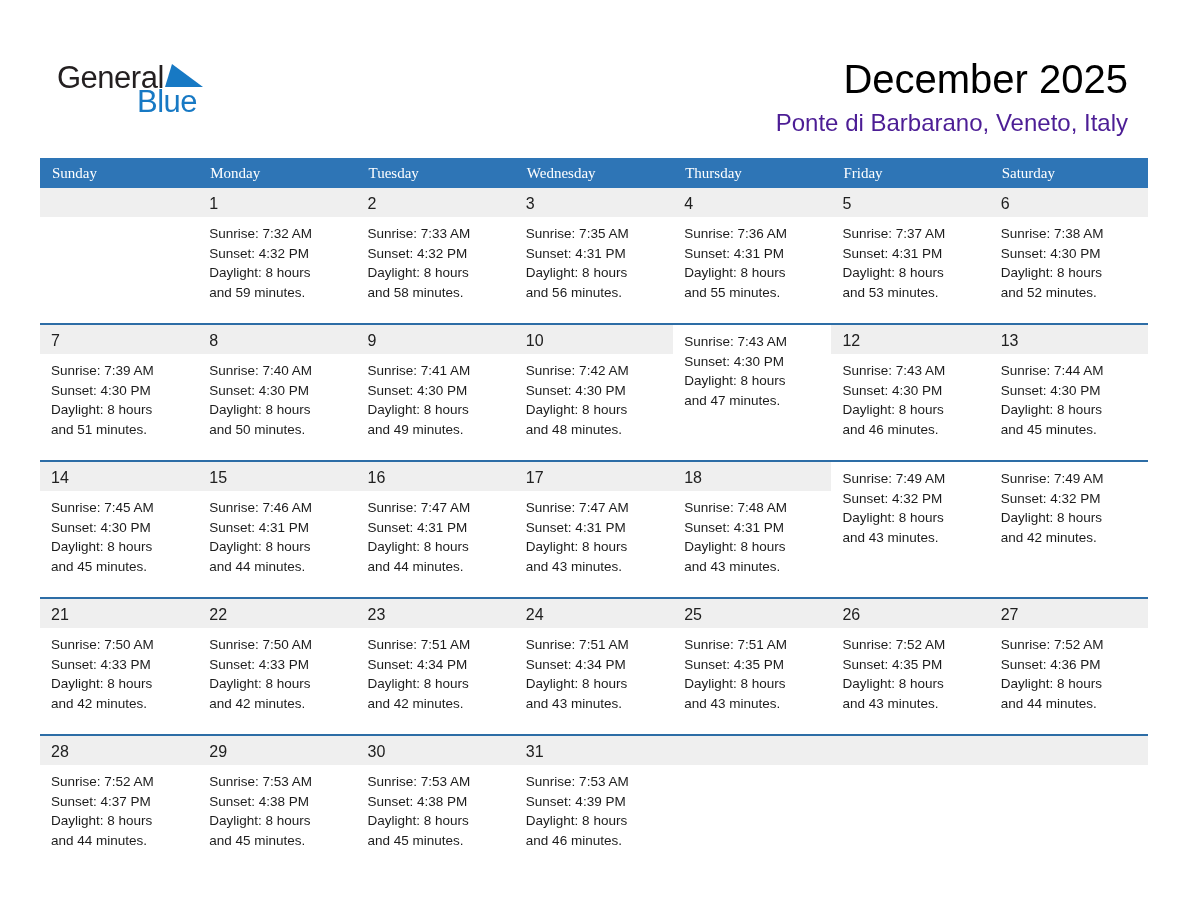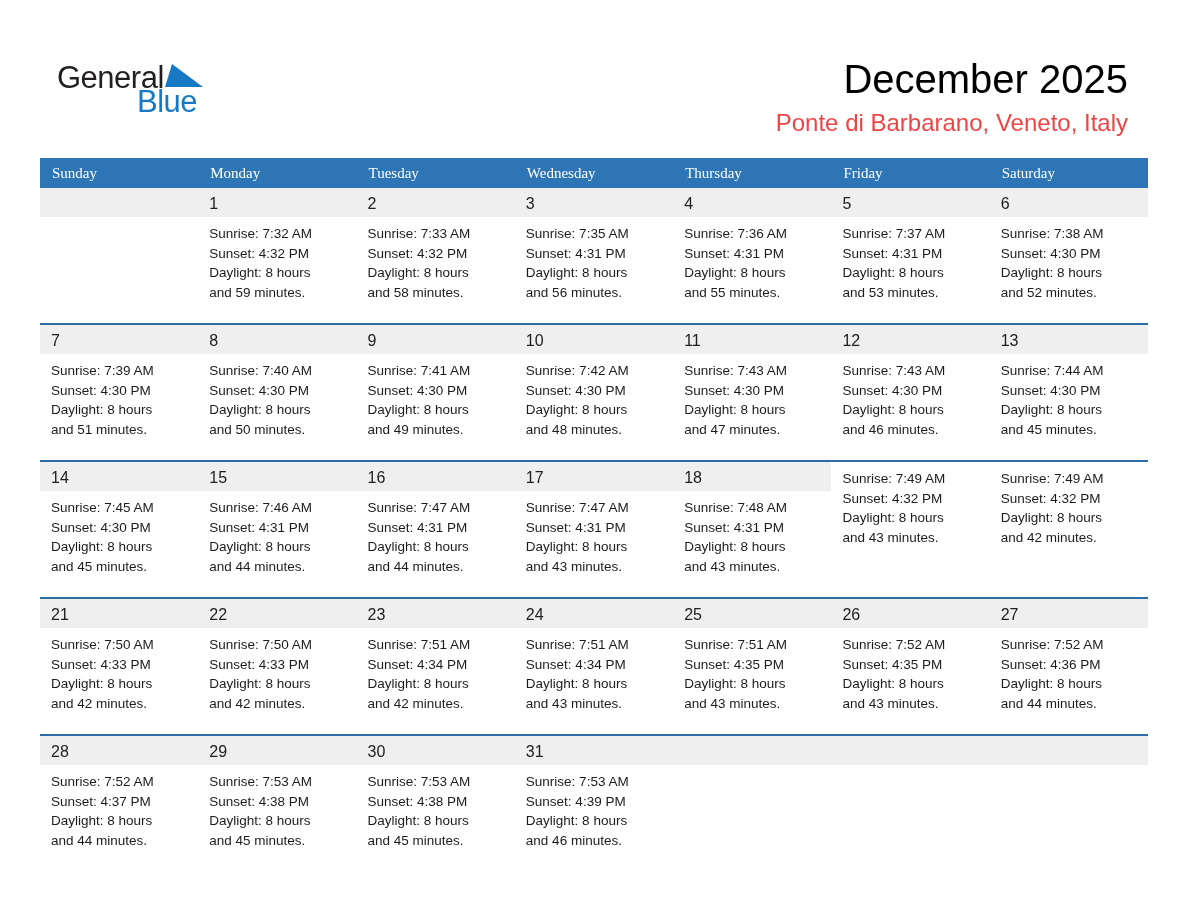--- a/index.html
+++ b/index.html
@@ -18,21 +18,21 @@
     -webkit-font-smoothing:antialiased;
   }
   .topbar{position:absolute;top:0;left:0;width:100%;height:158px;padding-left:24px;}
   .logo{position:absolute;left:57px;top:62px;}
   .logo-line1{display:flex;align-items:flex-start;}
   .logo-general{font-size:31px;color:#231f20;line-height:1;letter-spacing:-0.5px;}
   .logo-triangle{width:38px;height:23px;margin-left:1px;margin-top:2px;}
   .logo-blue{font-size:31px;color:var(--logo-blue);line-height:1;margin-top:-7px;margin-left:80px;letter-spacing:-0.5px;}
   .titles{position:absolute;right:60px;top:56px;text-align:right;}
   .title{font-size:40px;font-weight:400;color:#000;line-height:1.15;}
-  .subtitle{font-size:24px;font-weight:400;color:#ef4444;margin-top:7px;}
+  .subtitle{font-size:24px;font-weight:400;color:#4c1d95;margin-top:7px;}
   .calendar{position:absolute;left:40px;top:158px;width:1108px;}
   .weekdays{display:grid;grid-template-columns:repeat(7,1fr);background:var(--header-bg);height:30px;font-family:Liberation Serif, serif;}
   .wd{color:var(--header-text);font-size:15px;line-height:30px;padding-left:12px;overflow:hidden;white-space:nowrap;}
   .week{display:grid;grid-template-columns:repeat(7,1fr);height:135px;}
   .week + .week{border-top:2px solid var(--row-border);height:137px;}
   .cell{overflow:hidden;}
   .strip{height:29px;background:var(--strip-bg);}
   .num{font-size:16px;color:#202020;padding-left:11px;line-height:31px;display:inline-block;}
   .daybody{padding:7px 6px 0 11px;font-size:13.5px;color:var(--text);}
   .ln{line-height:19.5px;white-space:nowrap;}
@@ -158,21 +158,20 @@
       <div class="cell">
         <div class="strip"><span class="num">10</span></div>
         <div class="daybody">
           <div class="ln">Sunrise: 7:42 AM</div>
           <div class="ln">Sunset: 4:30 PM</div>
           <div class="ln">Daylight: 8 hours</div>
           <div class="ln">and 48 minutes.</div>
         </div>
       </div>
       <div class="cell">
-        <div class="strip"><span class="num">11</span></div>
         <div class="daybody">
           <div class="ln">Sunrise: 7:43 AM</div>
           <div class="ln">Sunset: 4:30 PM</div>
           <div class="ln">Daylight: 8 hours</div>
           <div class="ln">and 47 minutes.</div>
         </div>
       </div>
       <div class="cell">
         <div class="strip"><span class="num">12</span></div>
         <div class="daybody">

